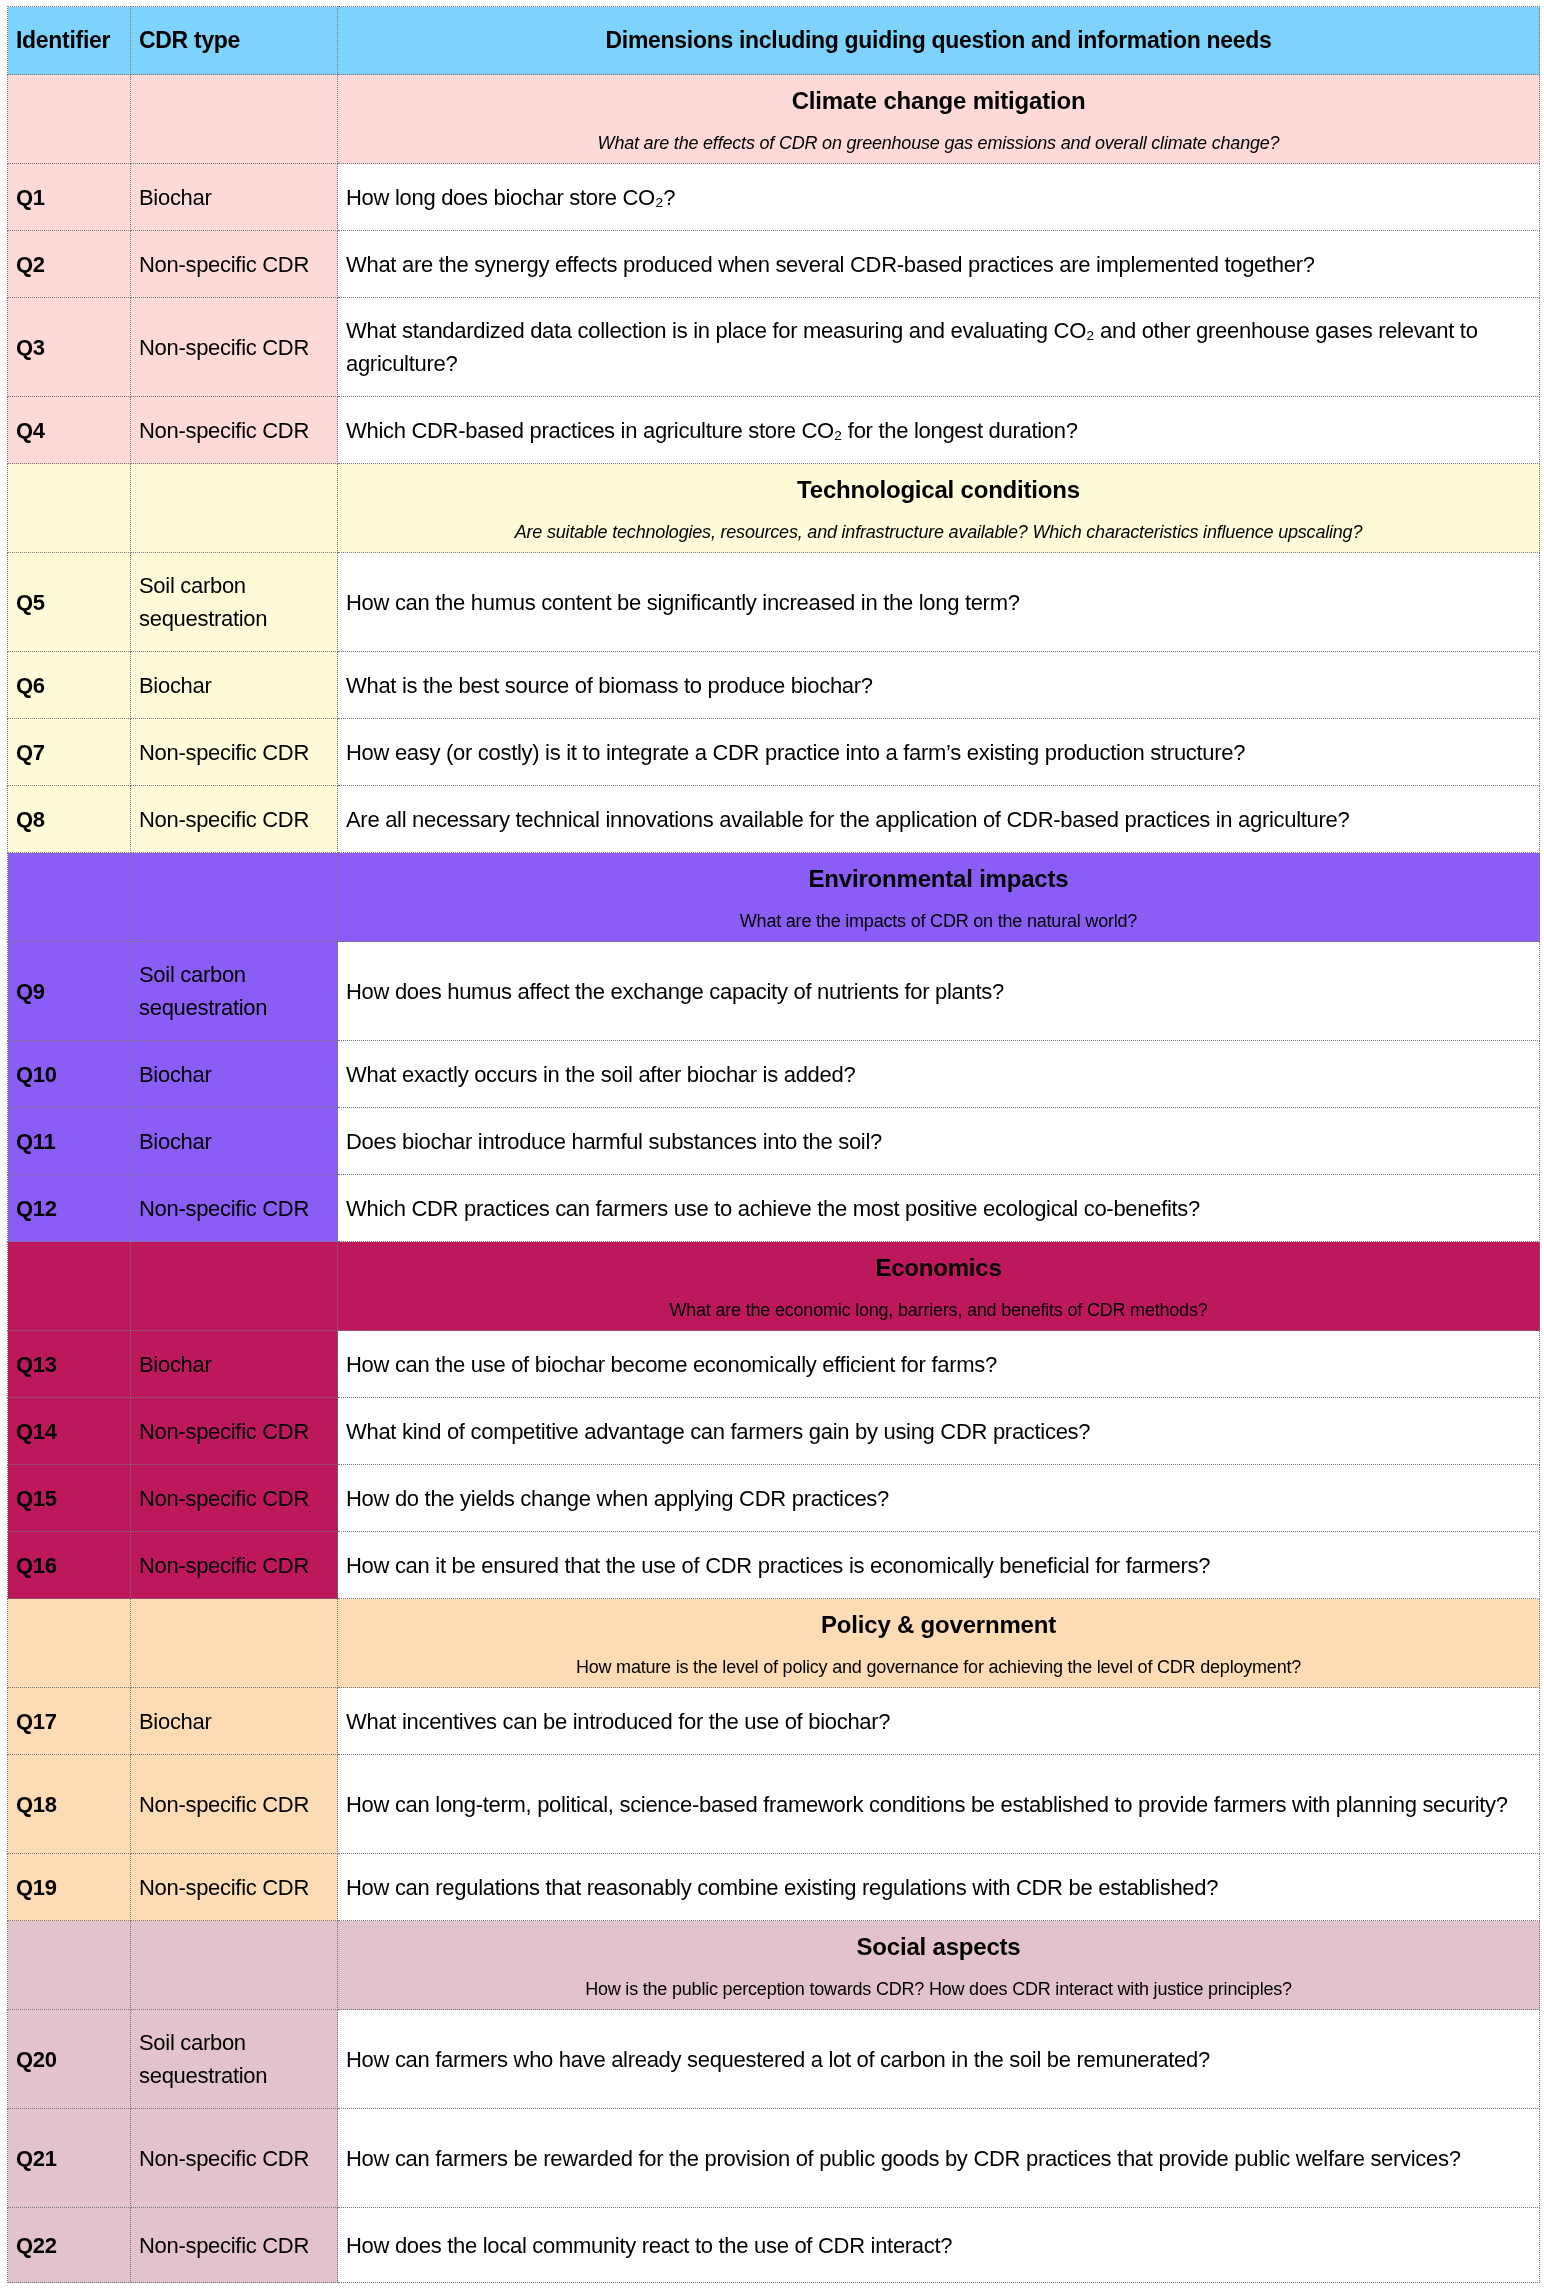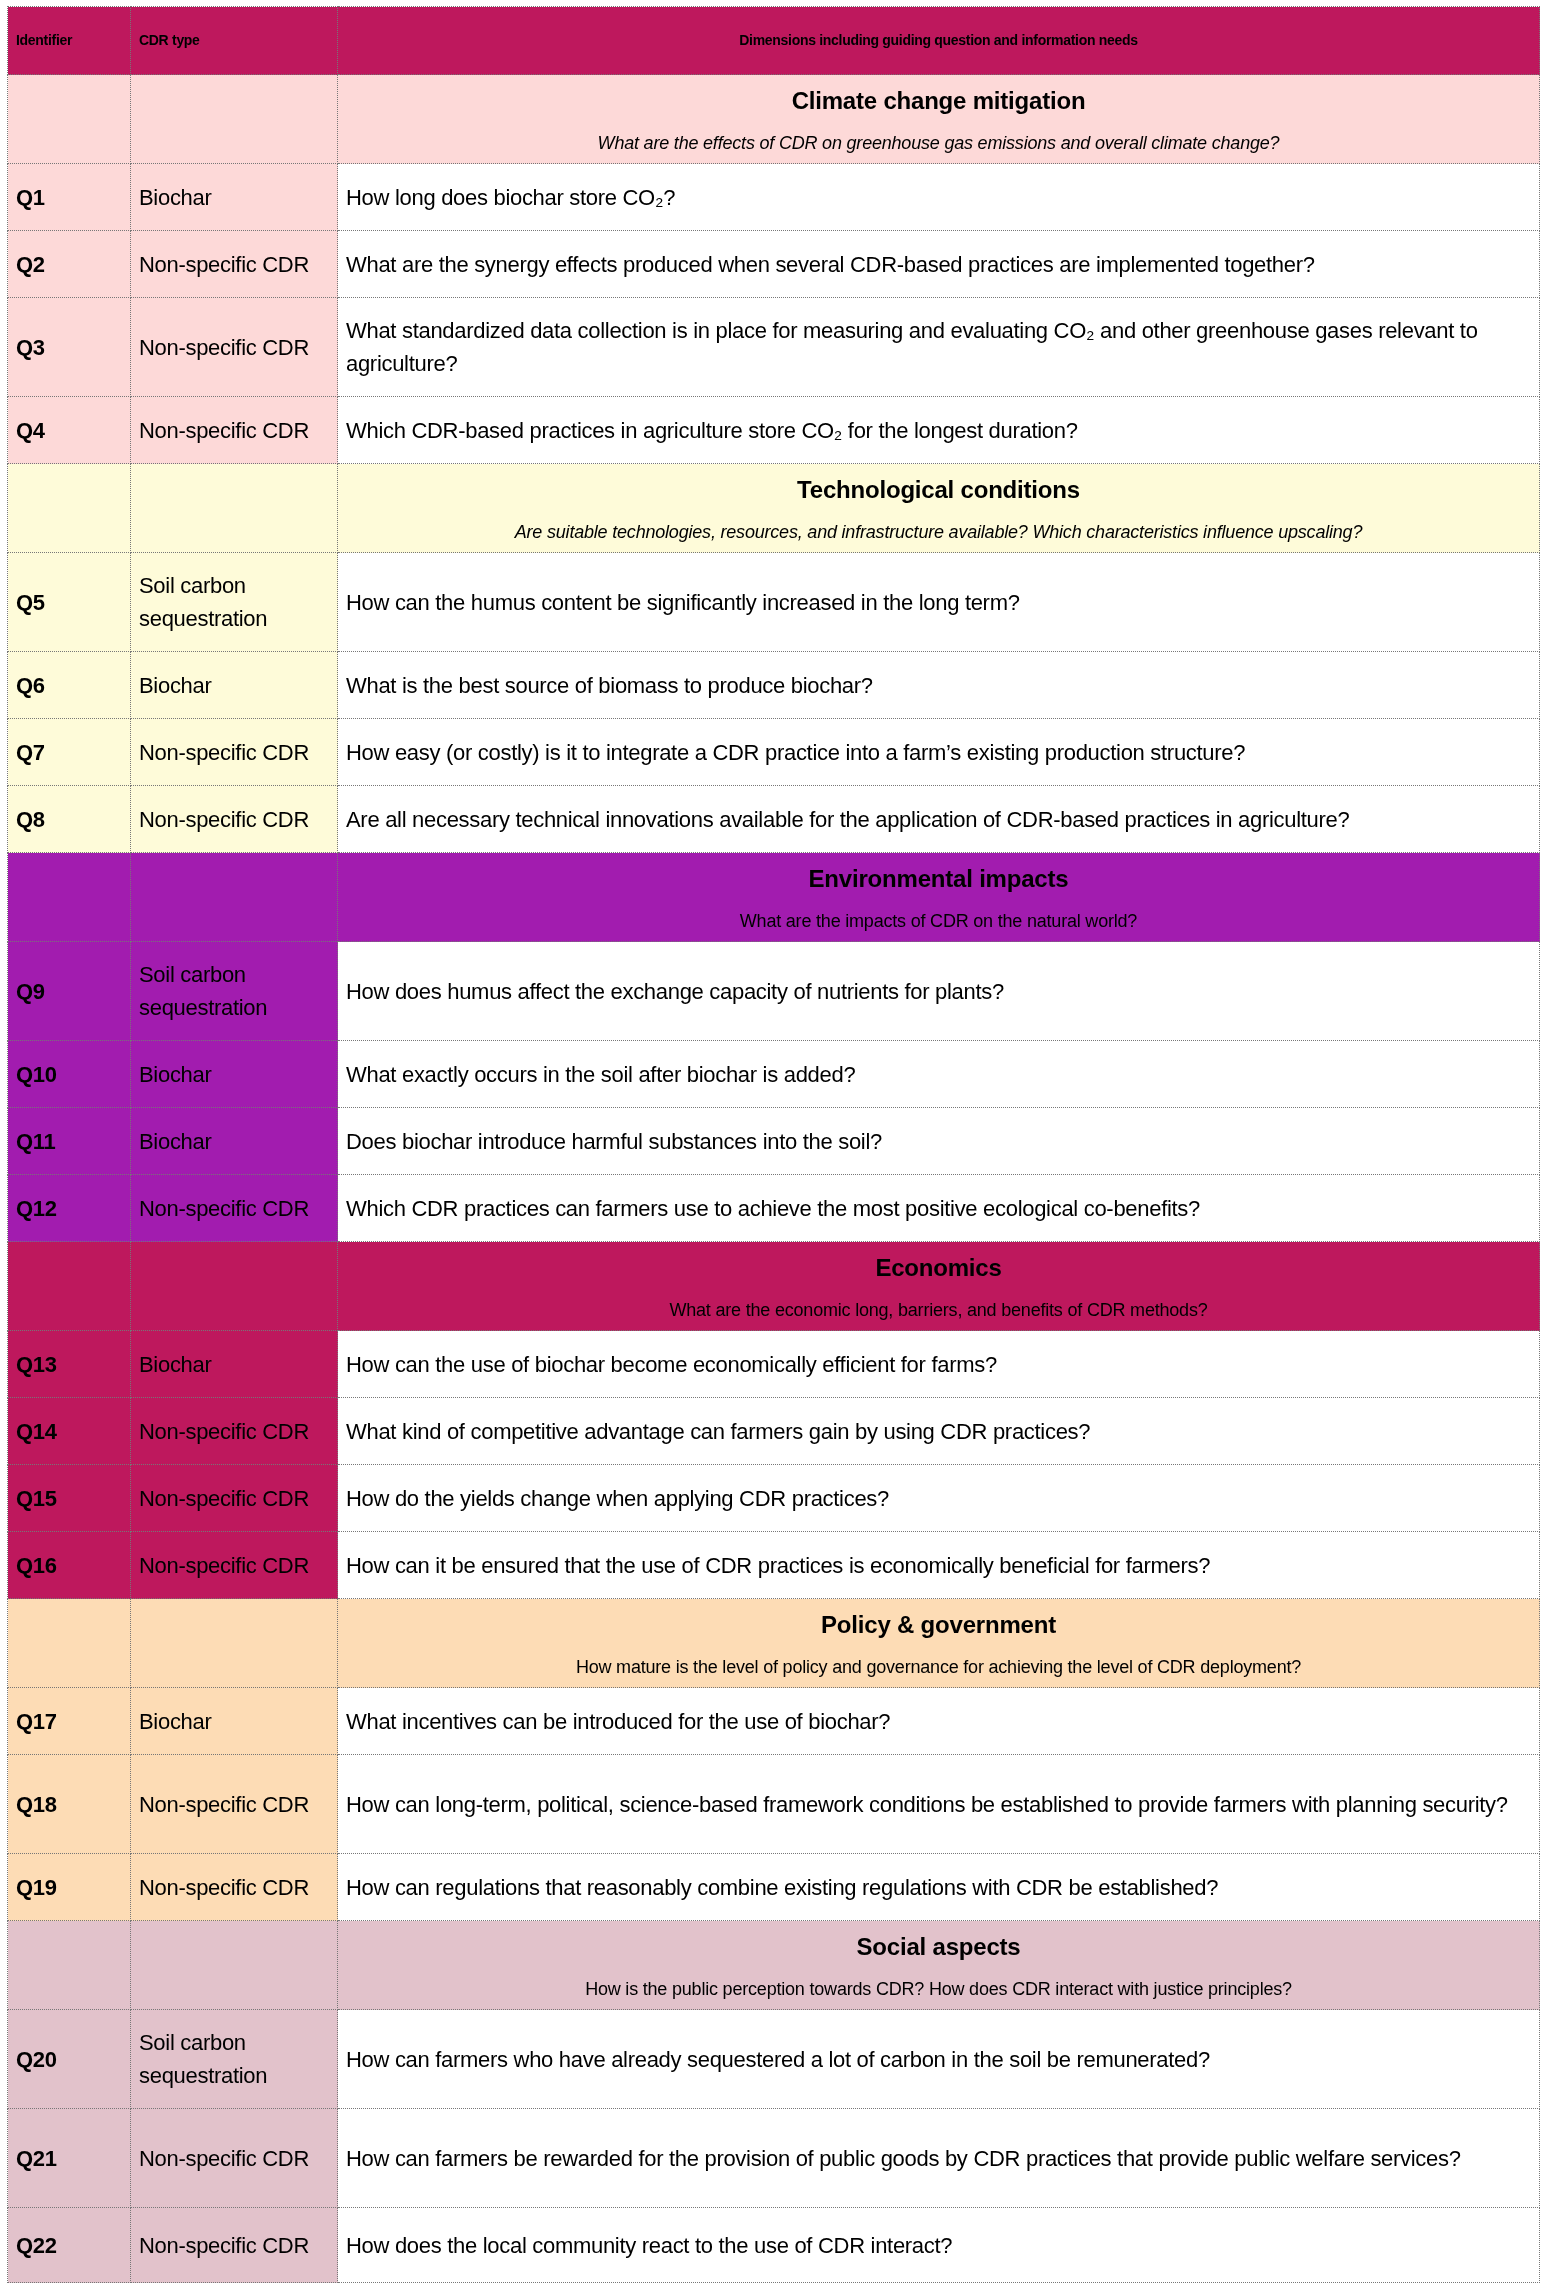--- a/index.html
+++ b/index.html
@@ -19,37 +19,37 @@
     padding: 0 8px;
     vertical-align: middle;
     box-sizing: border-box;
     font-size: 22px;
     line-height: 33px;
     letter-spacing: -0.3px;
   }
   col.c-id { width: 123px; }
   col.c-type { width: 207px; }
   col.c-q { width: 1202px; }
-  tr.hdr th { height: 68px; font-weight: bold; font-size: 14px; text-align: left; background: #be185d; }
+  tr.hdr th { height: 68px; font-weight: bold; font-size: 23px; text-align: left; background: #7dd3fc; }
   tr.hdr th.q { text-align: center; }
   tr.sec td { height: 89px; }
   tr.sec td.title-cell { text-align: center; vertical-align: top; padding-top: 8px; }
   .sec-title { display: block; font-weight: bold; font-size: 24px; line-height: 36px; letter-spacing: -0.2px; }
   .sec-sub { display: block; font-size: 18px; line-height: 26px; margin-top: 11px; letter-spacing: -0.2px; }
   .italic { font-style: italic; }
   td.id { font-weight: bold; }
   td.q { background: #ffffff; }
   tr.h67 td { height: 67px; }
   tr.h100 td { height: 99px; }
   tr.h75 td { height: 75px; }
   .type-two { line-height: 30px; }
   
   .s-climate { background: #fdd9d8; }
   .s-tech { background: #fefbd9; }
-  .s-env { background: #a21caf; }
+  .s-env { background: #8b5cf6; }
   .s-econ { background: #be185d; }
   .s-policy { background: #fddcb5; padding-left: 31px; }
   .s-social { background: #e2c2cb; padding-left: 8px; }
 </style>
 </head>
 <body>
 
 <table class="cdr">
   <colgroup>
       <col class="c-id">

